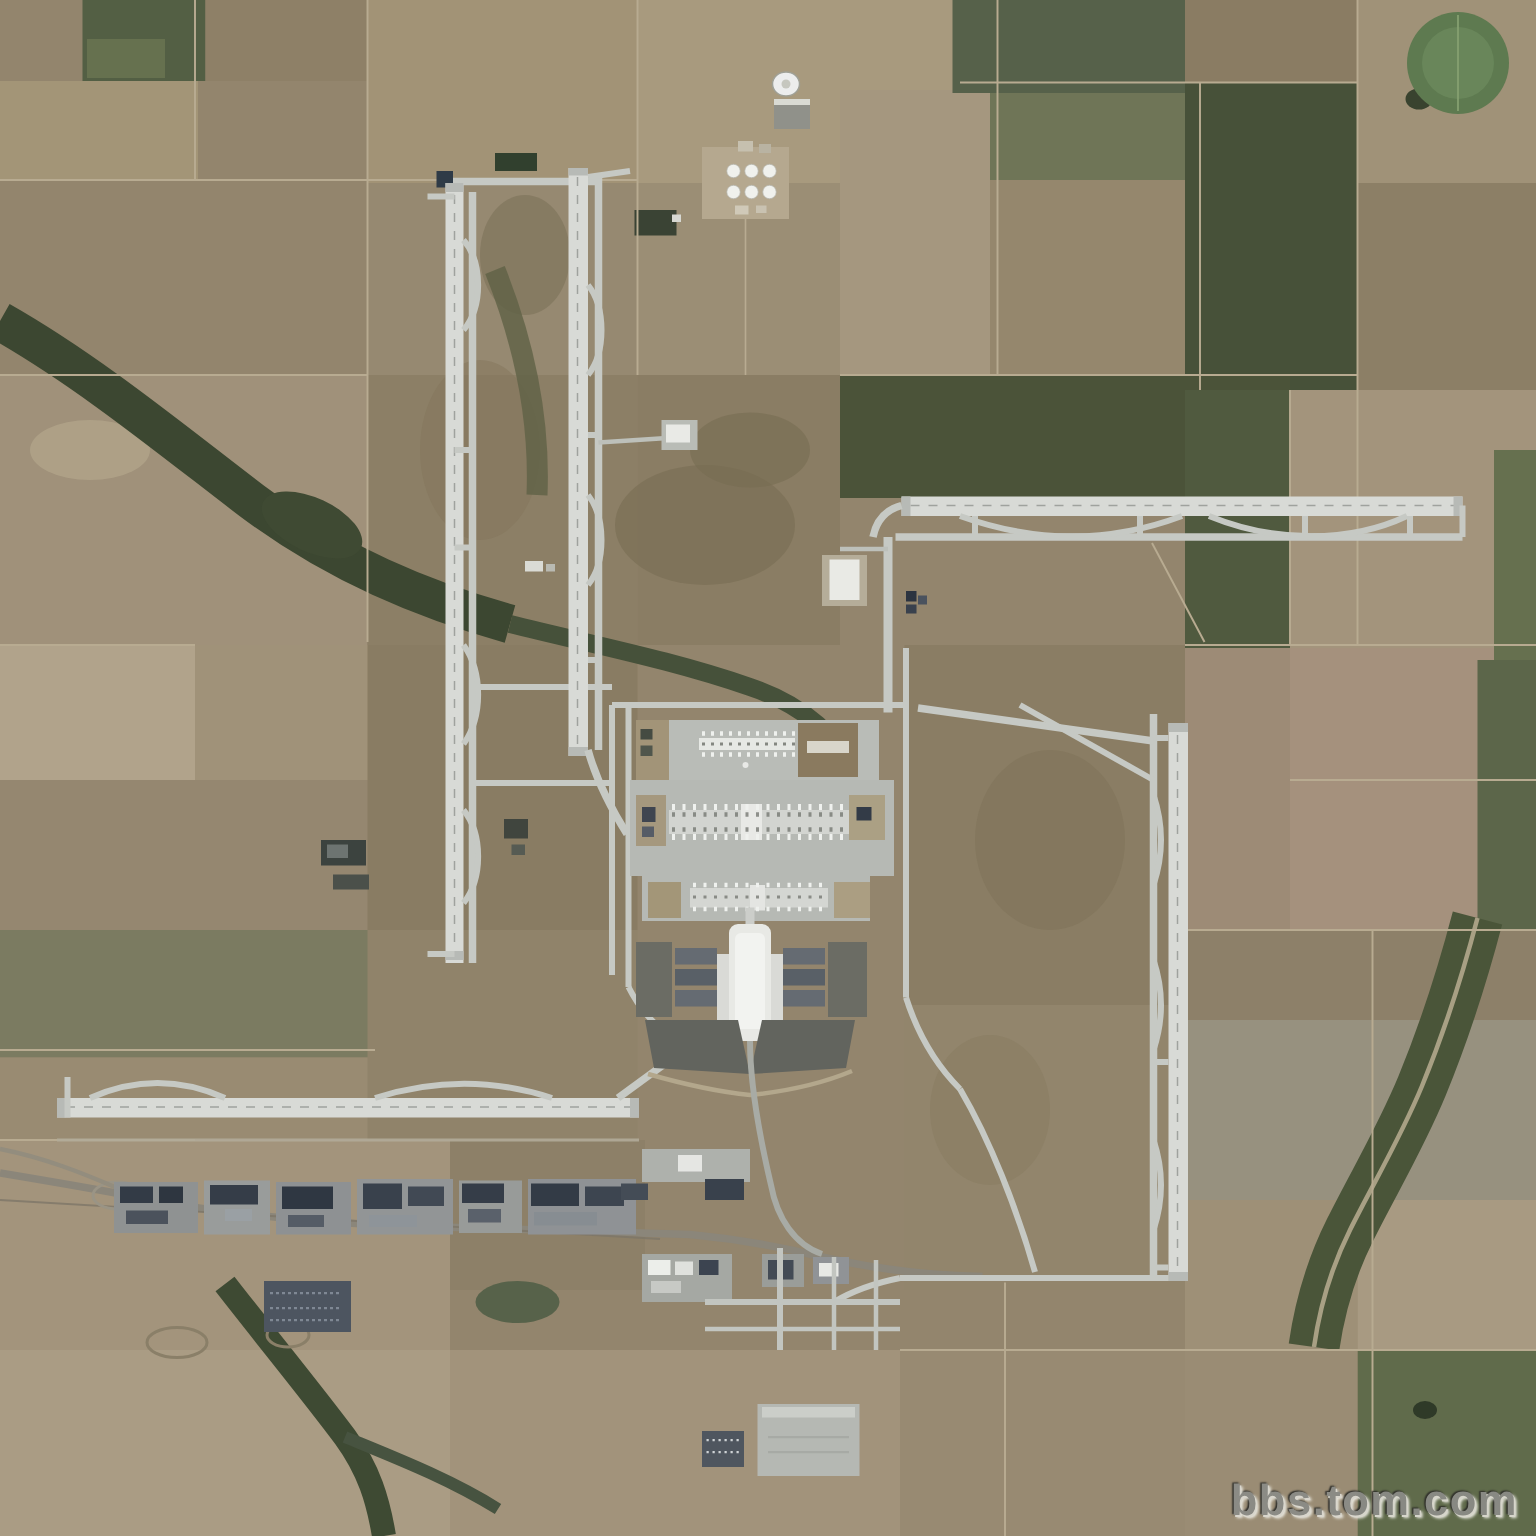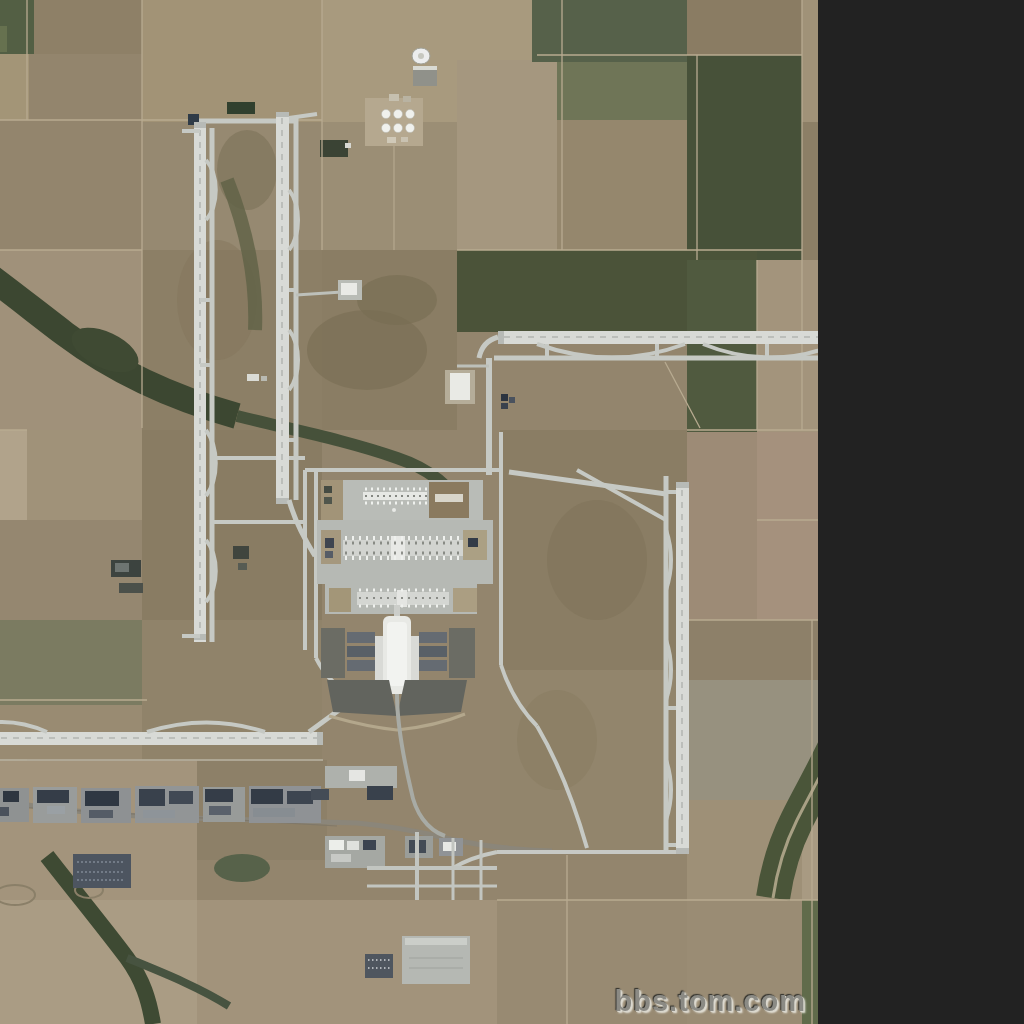--- a/index.html
+++ b/index.html
@@ -1,16 +1,16 @@
 <!DOCTYPE html>
 <html><head>
 <meta charset="utf-8">
 <style>
   html,body{margin:0;padding:0;background:#222;}
-  .stage{position:relative;width:818px;height:1024px;overflow:hidden;background:#93856d;font-family:"Liberation Sans",sans-serif;}
+  .stage{position:relative;width:1024px;height:1024px;overflow:hidden;background:#93856d;font-family:"Liberation Sans",sans-serif;}
   .stage svg{position:absolute;left:0;top:0;width:100%;height:100%;display:block;}
   .watermark{
     position:absolute;right:12px;bottom:6px;
     font-family:"Liberation Sans",sans-serif;
     font-weight:bold;font-size:29px;letter-spacing:1px;
     color:#8b8b86;
     text-shadow:1px 1px 0 #dddbd2, 2px 2px 2px #efeee6, -1px -1px 1px #2e2e2a, 0 0 2px rgba(0,0,0,.45);
     opacity:.95;user-select:none;
   }
 </style>

